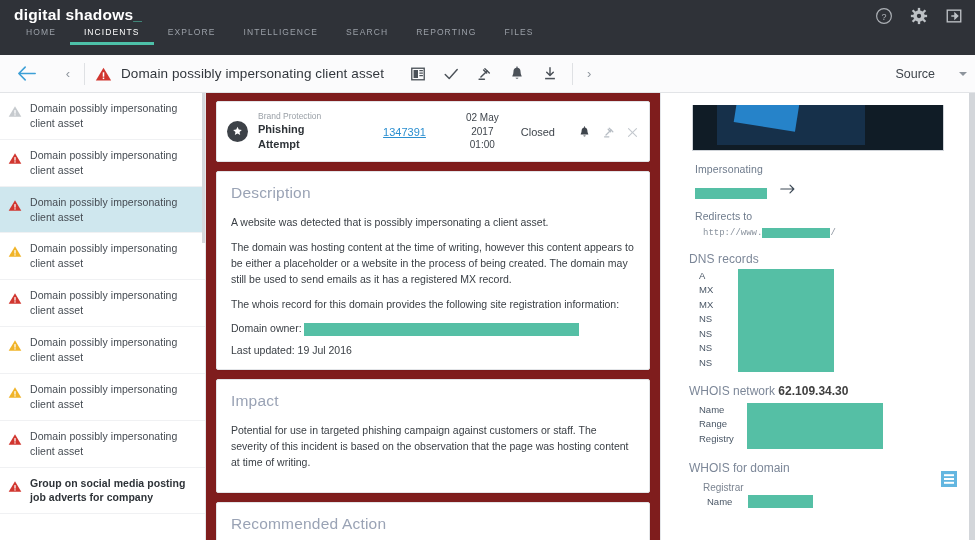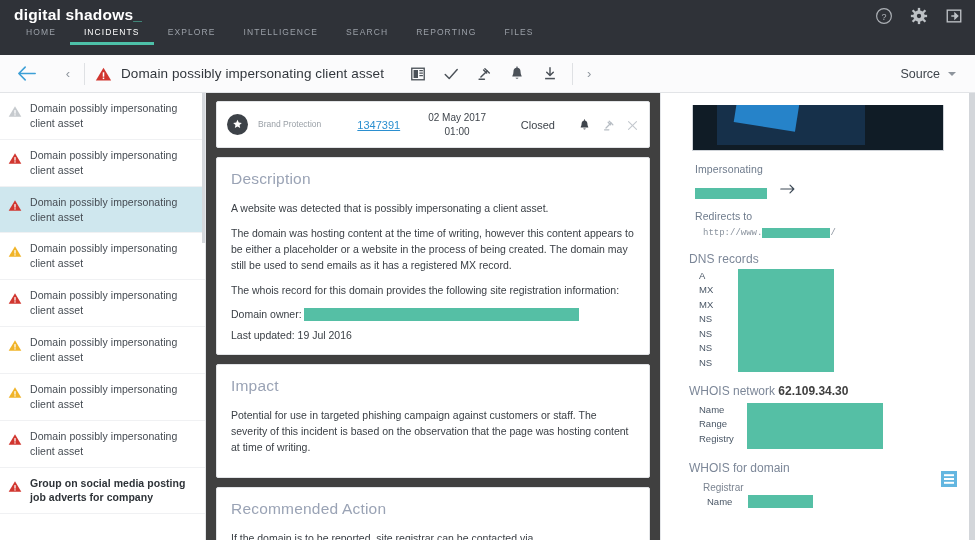--- a/index.html
+++ b/index.html
@@ -46,22 +46,22 @@
     width: 28px; text-align: center; color: #8d949c; font-size: 13px; cursor: pointer;
   }
   .tb-sep { width: 1px; height: 22px; background: #dfe1e4; margin: 0 10px 0 2px; }
   .tb-warn { margin-right: 9px; display: flex; }
   .tb-title { font-size: 13.5px; color: #32373d; letter-spacing: .1px; }
   .tb-actions { display: flex; align-items: center; gap: 17px; margin-left: 26px; }
   .tb-actions .ti { width: 16px; height: 16px; cursor: pointer; }
   .tb-sep2 { width: 1px; height: 22px; background: #dfe1e4; margin: 0 14px; }
   .tb-next { color: #8d949c; font-size: 13px; cursor: pointer; }
   .tb-source {
-    position: absolute; right: 19px; top: 0; height: 38px;
-    display: flex; align-items: center; gap: 8px; cursor: pointer;
+    position: absolute; right: 8px; top: 0; height: 38px;
+    display: flex; align-items: center; gap: 24px; cursor: pointer;
   }
   .tb-source .lbl { font-size: 12.5px; color: #3f454c; }
   .caret {
     width: 0; height: 0; border-left: 4px solid transparent;
     border-right: 4px solid transparent; border-top: 4.5px solid #8d949c;
   }
 
   
   .body { position: absolute; top: 93px; left: 0; right: 0; bottom: 0; display: flex; }
 
@@ -86,21 +86,21 @@
     display: flex; align-items: center; gap: 9px; padding: 0 12px;
   }
   .sb-quick .qtxt { font-size: 10.5px; color: #9aa0a7; }
   .sb-scroll {
     position: absolute; right: 0px; top: 0; width: 3px; height: 150px;
     background: #d6d9dd;
   }
 
   
   .center {
-    flex: 1; background: #404040; overflow: hidden;
+    flex: 1; background: #7f1d1d; overflow: hidden;
     padding: 8px 10px 0 10px; position: relative;
   }
   .card {
     background: #ffffff; border: 1px solid #e2e4e7; border-radius: 2px;
     margin-bottom: 9px; box-shadow: 0 1px 1px rgba(0,0,0,.04);
   }
   .inc-head {
     display: flex; align-items: center; padding: 9px 10px; gap: 10px;
   }
   .badge-circle {
@@ -360,20 +360,21 @@
 
       <div class="card">
         <div class="inc-head">
           <div class="badge-circle">
             <svg viewBox="0 0 14 14" width="11" height="11">
                 <path d="M7 1l1.6 3.6L12.5 5 9.6 7.6l.8 3.9L7 9.6l-3.4 1.9.8-3.9L1.5 5l3.9-.4z" fill="#ffffff"></path>
               </svg>
           </div>
           <div>
             <div class="inc-cat">Brand Protection</div>
+            <div class="inc-type">Phishing Attempt</div>
           </div>
           <div class="inc-id">1347391</div>
           <div class="inc-date">
             <div>02 May 2017</div>
             <div>01:00</div>
           </div>
           <div class="inc-status">Closed</div>
           <div class="inc-icons">
             <span class="ti">
               <svg viewBox="0 0 18 18" width="13" height="13">

